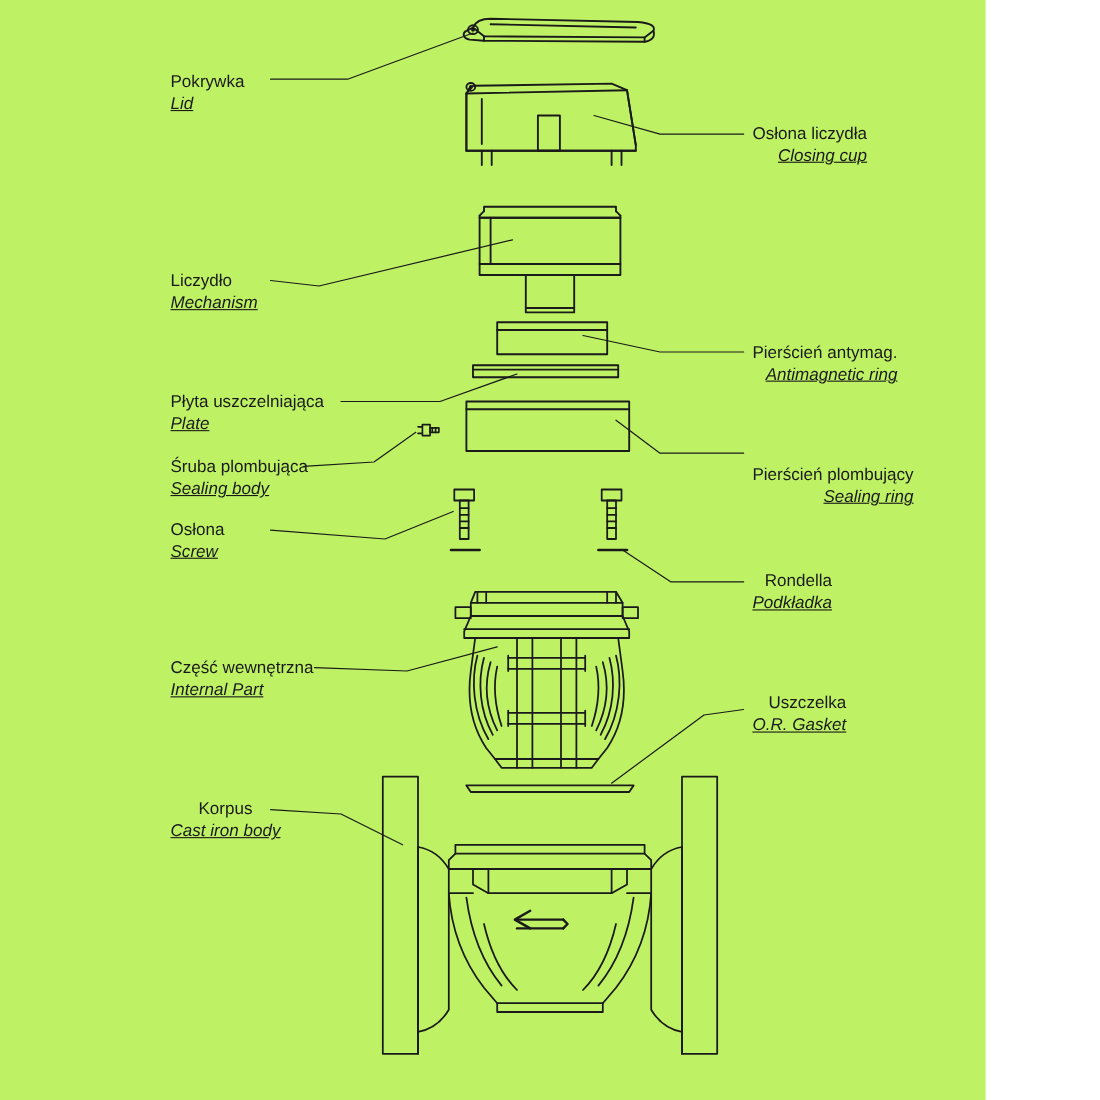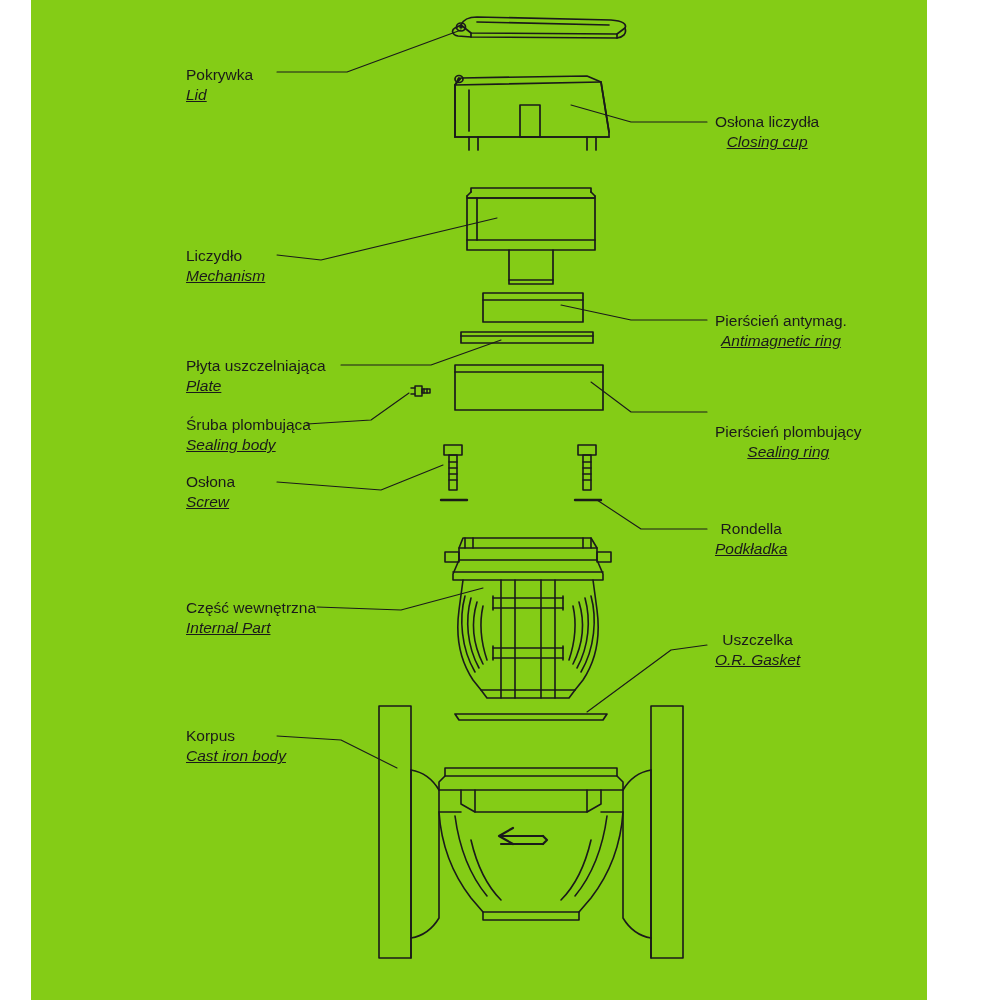--- a/index.html
+++ b/index.html
@@ -4,24 +4,23 @@
 <style>
   html, body {
     margin: 0;
     padding: 0;
     background: #ffffff;
   }
   #page {
     position: relative;
     width: 896px;
     height: 1000px;
-    background: #84cc16;
+    background: #bef264;
     font-family: "Liberation Sans", sans-serif;
     overflow: hidden;
-    margin-left: 31px;
   }
   #diagram-svg {
     position: absolute;
     left: 0;
     top: 0;
     width: 1000px;
     height: 1000px;
   }
   .labels-layer {
     position: absolute;
@@ -43,21 +42,21 @@
   }
   .label .en {
     display: block;
     font-size: 15.5px;
     color: #1a1a1a;
     font-style: italic;
     font-weight: 400;
     text-decoration: underline;
   }
   .label.right-side {
-    text-align: center;
+    text-align: right;
   }
 </style>
 </head>
 <body>
 
 <div id="page">
 
   <svg id="diagram-svg" viewBox="0 0 1000 1000">
     <g fill="none" stroke="#1a1a1a" stroke-width="1.6" stroke-linejoin="round" stroke-linecap="round">
 
@@ -290,19 +289,19 @@
     <div class="label" style="left:155px; top:598px;">
       <span class="pl">Część wewnętrzna</span>
       <span class="en">Internal Part</span>
     </div>
 
     <div class="label right-side" style="left:684px; top:630px;">
       <span class="pl">Uszczelka</span>
       <span class="en">O.R. Gasket</span>
     </div>
 
-    <div class="label" style="left:155px; top:726px;">
+    <div class="label" style="left:155px; top:726px;text-align:center;">
       <span class="pl">Korpus</span>
       <span class="en">Cast iron body</span>
     </div>
 
   </div>
 </div>
 
 </body></html>

